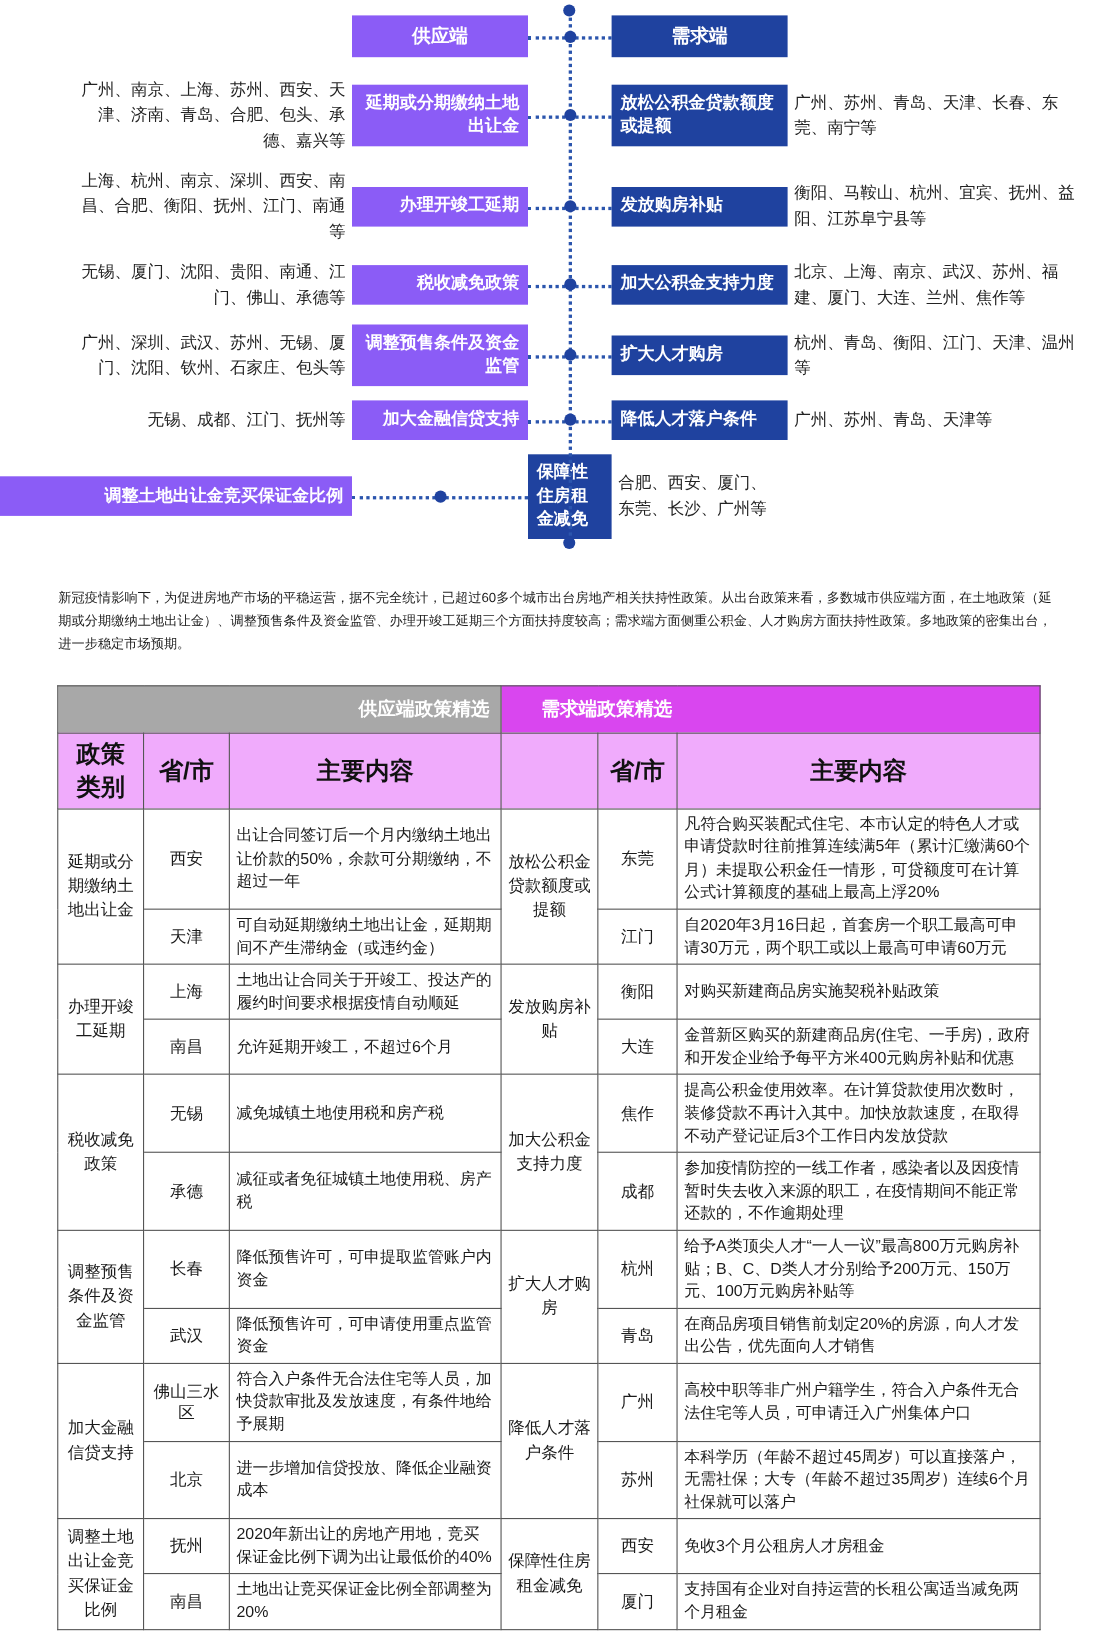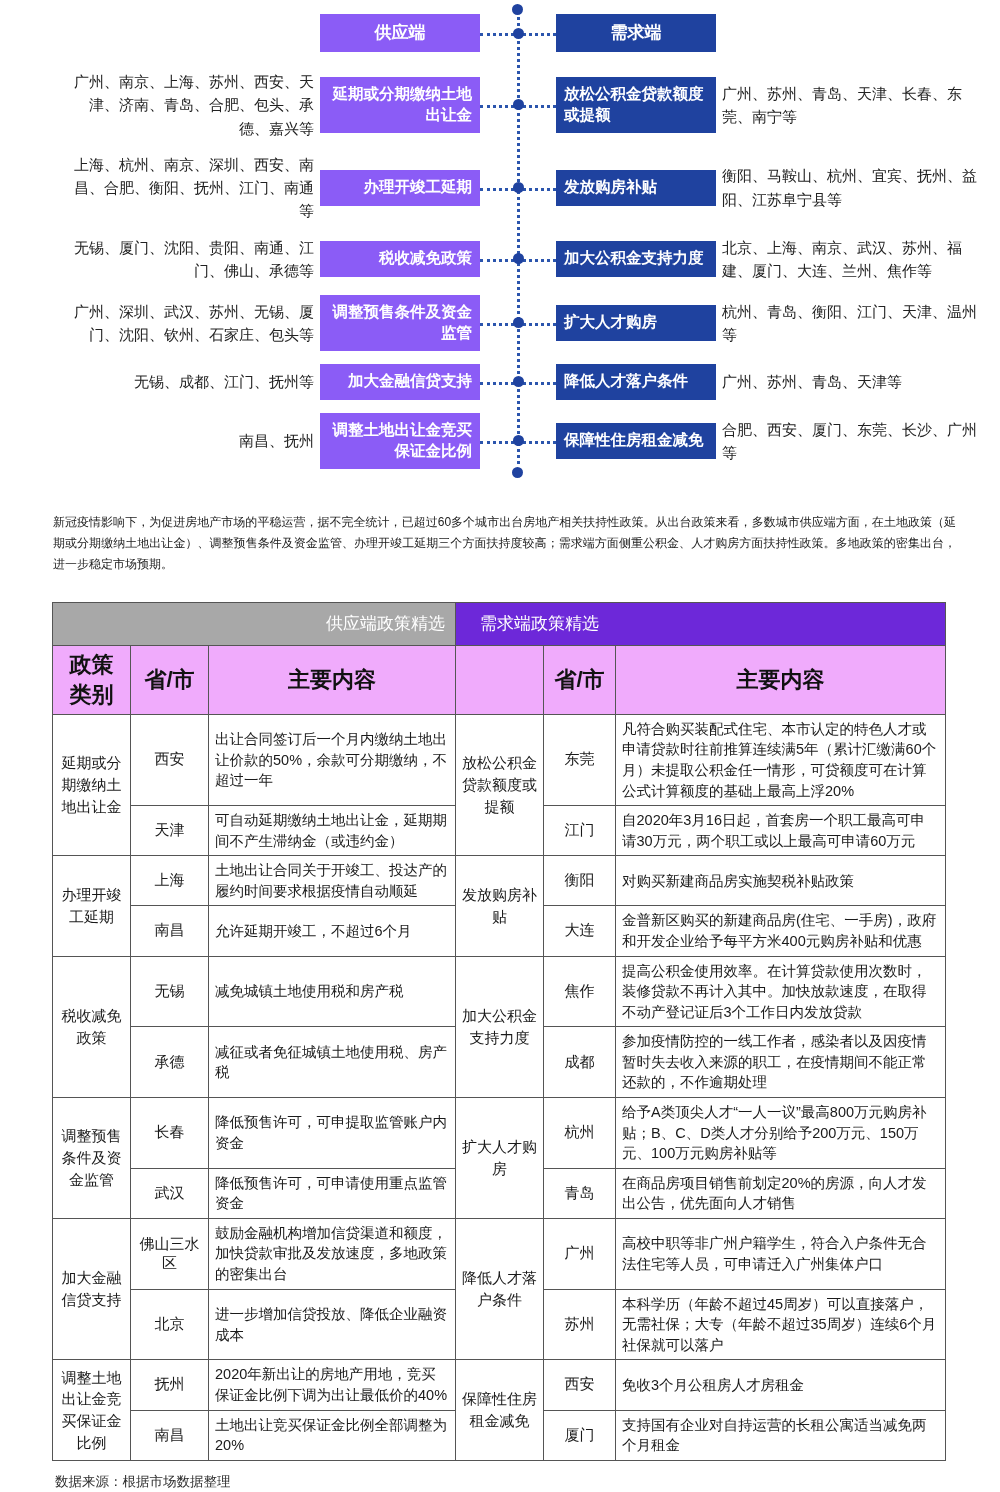--- a/index.html
+++ b/index.html
@@ -27,23 +27,23 @@
 
   
   .para{font-size:12px;line-height:1.78;color:#1c1c1c;margin:24px 44px 26px 53px;text-align:justify;}
 
   
   table.policy{border-collapse:collapse;margin-left:52px;width:893px;table-layout:fixed;}
   table.policy col.c-cat{width:78px;}  table.policy col.c-city{width:78px;}
   table.policy col.c-cont{width:247px;} table.policy col.c-dcat{width:88px;}
   table.policy col.c-dcity{width:72px;} table.policy col.c-dcont{width:330px;}
   table.policy th,table.policy td{border:1px solid #555;padding:4px 6px;vertical-align:middle;}
-  th.bigh{font-size:17px;font-weight:normal;color:#fff;border:1px solid #555;height:34px;}
+  th.bigh{font-size:17px;font-weight:bold;color:#fff;border:1px solid #555;height:34px;}
   th.bigh.grayh{background:#a8a8a8;text-align:right;padding-right:10px;}
-  th.bigh.blueh{background:#6d28d9;text-align:left;padding-left:24px;}
+  th.bigh.blueh{background:#d946ef;text-align:left;padding-left:36px;}
   tr.hdr2 th{font-size:22px;font-weight:bold;text-align:center;height:38px;background:#f0abfc;color:#111;}
   td.cat{font-size:15px;text-align:center;line-height:1.45;}
   td.city{font-size:15px;text-align:center;}
   td.cont{font-size:14.5px;line-height:1.42;text-align:left;}
 
   .source{font-size:13.5px;color:#2e2e2e;margin:12px 0 0 55px;}
 </style>
 </head>
 <body>
 
@@ -114,21 +114,20 @@
       <div class="pbox gray">加大金融信贷支持</div>
       <div class="conn">
           <span class="hline"></span>
           <span class="dot"></span>
         </div>
       <div class="pbox blue">降低人才落户条件</div>
       <div class="cities right">广州、苏州、青岛、天津等</div>
     </div>
 
     <div class="d-row">
-      <div class="cities left">南昌、抚州</div>
       <div class="pbox gray">调整土地出让金竞买保证金比例</div>
       <div class="conn">
           <span class="hline"></span>
           <span class="dot"></span>
         </div>
       <div class="pbox blue">保障性住房租金减免</div>
       <div class="cities right">合肥、西安、厦门、东莞、长沙、广州等</div>
     </div>
   </div>
 
@@ -213,21 +212,21 @@
     <tr>
       <td class="city">武汉</td>
       <td class="cont">降低预售许可，可申请使用重点监管资金</td>
       <td class="city">青岛</td>
       <td class="cont">在商品房项目销售前划定20%的房源，向人才发出公告，优先面向人才销售</td>
     </tr>
 
     <tr>
       <td rowspan="2" class="cat">加大金融信贷支持</td>
       <td class="city">佛山三水区</td>
-      <td class="cont">鼓励金融机构增加信贷渠道和额度，加快贷款审批及发放速度，多地政策的密集出台</td>
+      <td class="cont">符合入户条件无合法住宅等人员，加快贷款审批及发放速度，有条件地给予展期</td>
       <td rowspan="2" class="cat">降低人才落户条件</td>
       <td class="city">广州</td>
       <td class="cont">高校中职等非广州户籍学生，符合入户条件无合法住宅等人员，可申请迁入广州集体户口</td>
     </tr>
     <tr>
       <td class="city">北京</td>
       <td class="cont">进一步增加信贷投放、降低企业融资成本</td>
       <td class="city">苏州</td>
       <td class="cont">本科学历（年龄不超过45周岁）可以直接落户，无需社保；大专（年龄不超过35周岁）连续6个月社保就可以落户</td>
     </tr>

